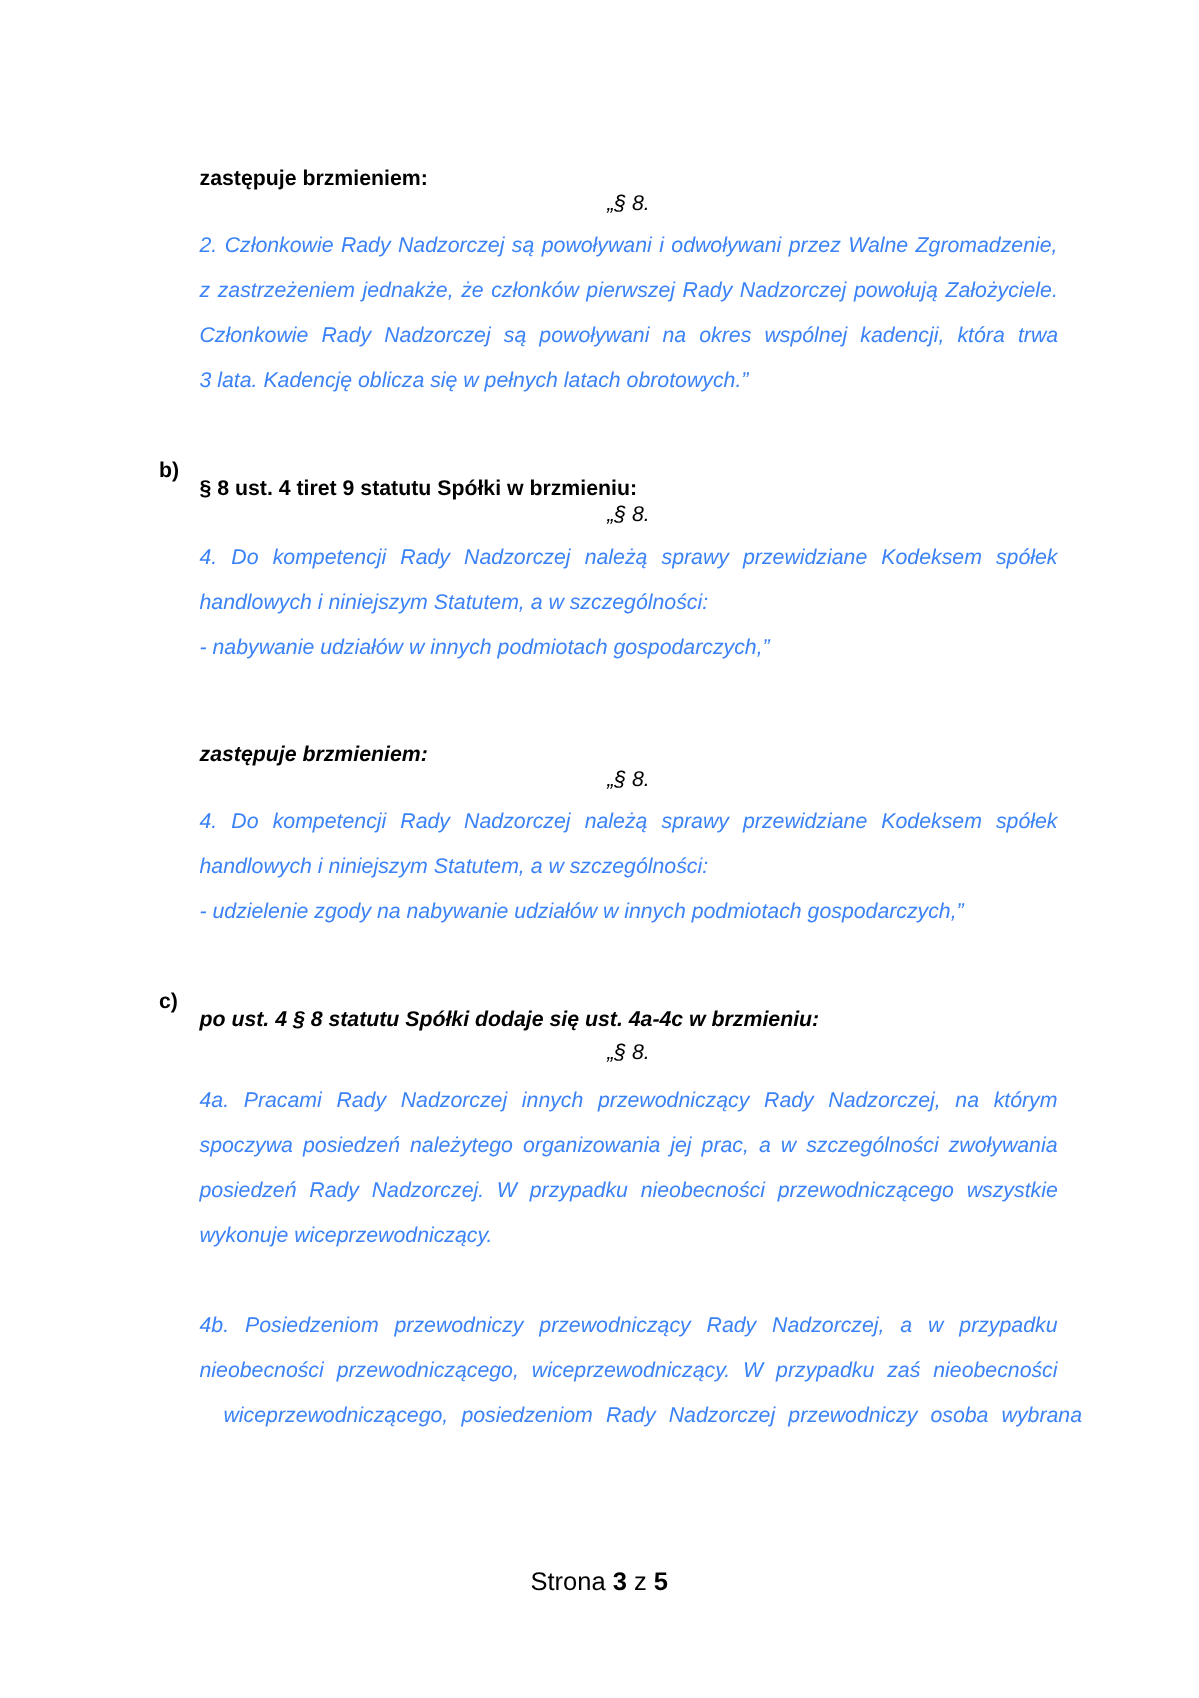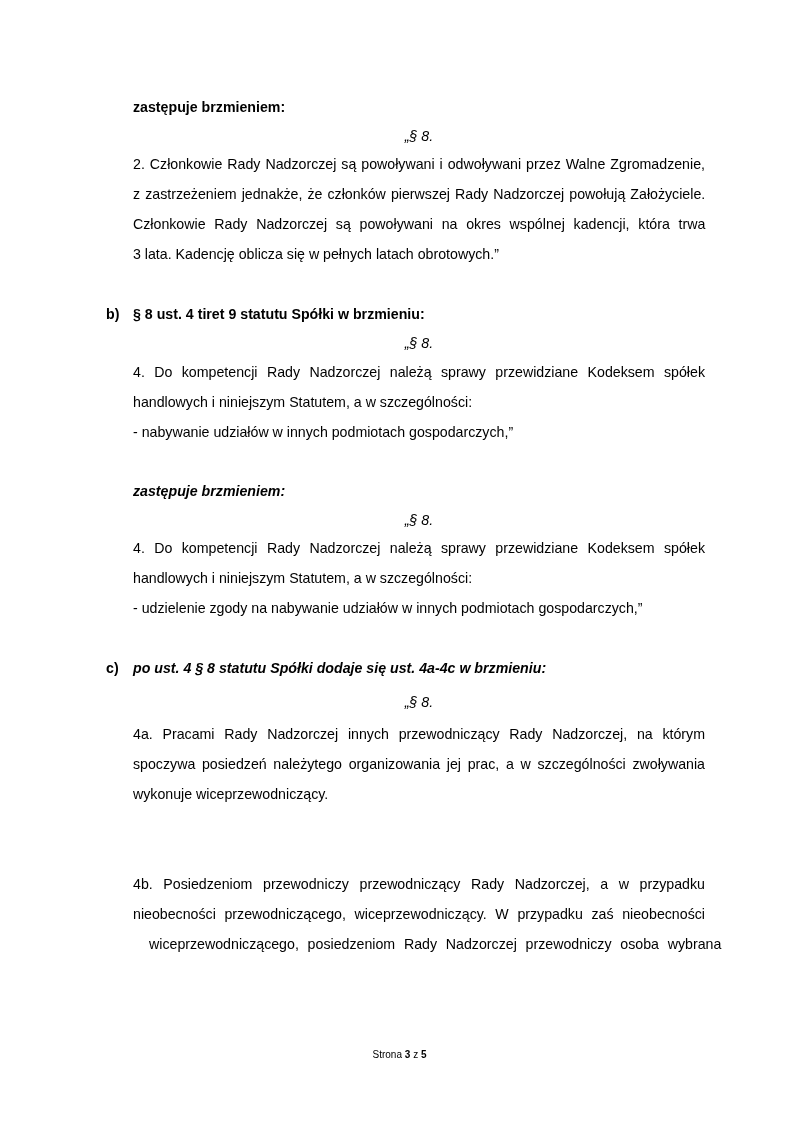--- a/index.html
+++ b/index.html
@@ -25,25 +25,26 @@
       position: absolute;
       font-size: 14.2px;
       line-height: 18px;
       white-space: nowrap;
     }
     .body-block {
       position: absolute;
       left: 133px;
       width: 572px;
       font-size: 14.2px;
+      font-style: italic;
       line-height: 30px;
       text-align: justify;
-      color: #000000;
+      color: #3b82f6;
     }
-    .bold { font-weight: bold; }
+    .bold { font-weight: bold; margin-top: 12px; }
     .italic { font-style: italic; }
     .center-sec {
       position: absolute;
       left: 133px;
       width: 572px;
       text-align: center;
       font-style: italic;
       font-size: 14.2px;
       line-height: 18px;
     }
@@ -53,21 +54,21 @@
       font-weight: bold;
       font-size: 14.2px;
       line-height: 18px;
     }
     .footer {
       position: absolute;
       left: 0;
       width: 799px;
       top: 1047px;
       text-align: center;
-      font-size: 10px;
+      font-size: 17px;
       line-height: 16px;
     }
     .justify-line {
       display: block;
       text-align: justify;
       text-align-last: justify;
       height: 30px;
       white-space: nowrap;
     }
     .last-line {
@@ -115,20 +116,21 @@
   </div>
 
   <div class="list-marker" style="top:659px;">c)</div>
   <div class="line bold italic" style="left:133px; top:659px;">po ust. 4 § 8 statutu Spółki dodaje się ust. 4a-4c w brzmieniu:</div>
 
   <div class="center-sec" style="top:693px;">„§ 8.</div>
 
   <div class="body-block" style="top:719px;">
     <span class="justify-line" style="display: block; width: auto; word-spacing: 5.77778px;">4a. Pracami Rady Nadzorczej innych przewodniczący Rady Nadzorczej, na którym</span>
     <span class="justify-line" style="display: block; width: auto; word-spacing: 2.44444px;">spoczywa posiedzeń należytego organizowania jej prac, a w szczególności zwoływania</span>
+    <span class="justify-line" style="display: block; width: auto; word-spacing: 4.57143px;">posiedzeń Rady Nadzorczej. W przypadku nieobecności przewodniczącego wszystkie</span>
     <span class="last-line">wykonuje wiceprzewodniczący.</span>
   </div>
 
   <div class="body-block" style="top:869px;">
     <span class="justify-line" style="display: block; width: auto; word-spacing: 6.625px;">4b. Posiedzeniom przewodniczy przewodniczący Rady Nadzorczej, a w przypadku</span>
     <span class="justify-line" style="display: block; width: auto; word-spacing: 4.66667px;">nieobecności przewodniczącego, wiceprzewodniczący. W przypadku zaś nieobecności</span>
     <span class="justify-line" style="display: block; width: auto; word-spacing: 4.83333px; margin-left: 16px;">wiceprzewodniczącego, posiedzeniom Rady Nadzorczej przewodniczy osoba wybrana</span>
   </div>
 
   <div class="footer">

